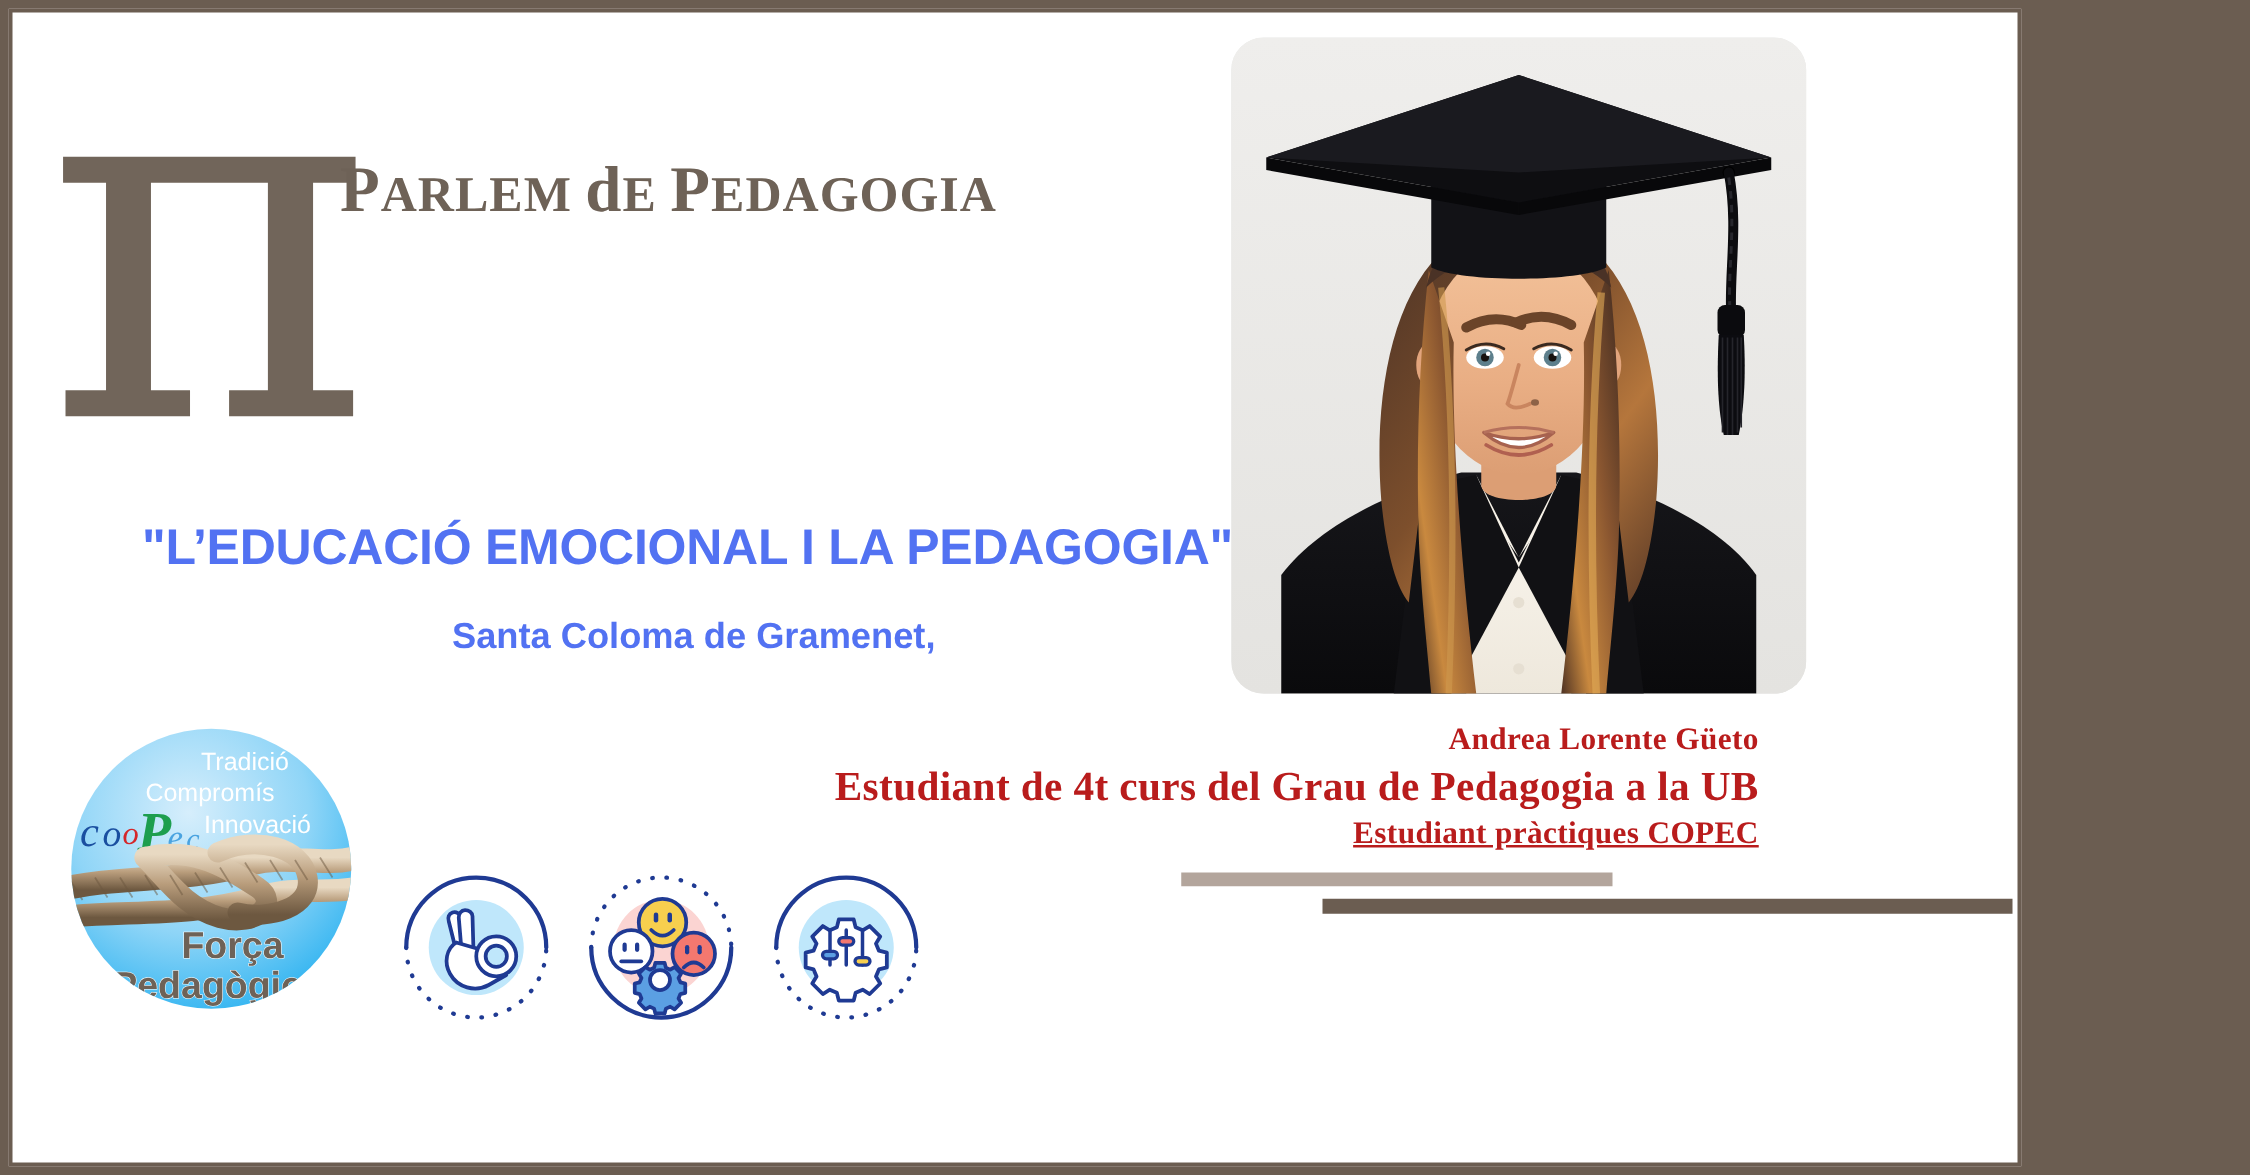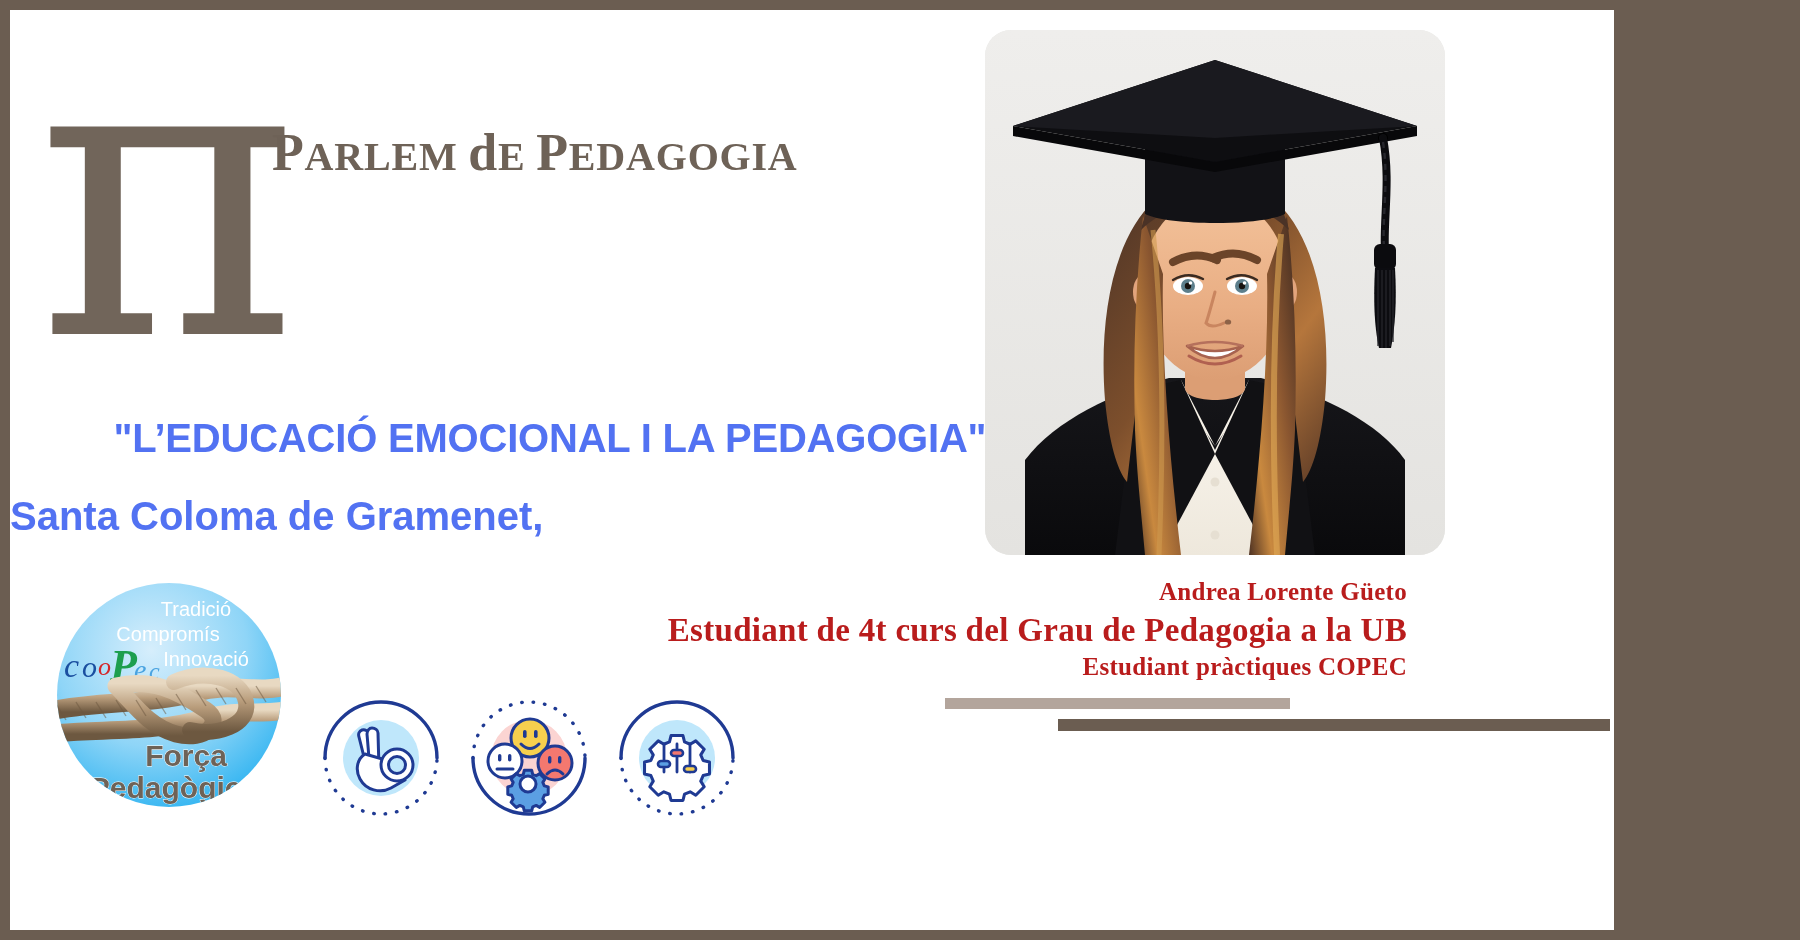--- a/index.html
+++ b/index.html
@@ -60,22 +60,23 @@
     color:#5272f2;
     font-size:40px;
     font-weight:700;
     letter-spacing:-0.2px;
     white-space:nowrap;
   }
   .talk-place{
     position:absolute;
     left:0;top:480px;
     width:1090px;
+    text-align:center;
     color:#5272f2;
-    font-size:40px;
+    font-size:29px;
     font-weight:700;
     line-height:1.33;
   }
   
   .photo-frame{
     position:absolute;
     left:985px;top:30px;
     width:460px;height:525px;
     border-radius:26px;
     overflow:hidden;
@@ -89,21 +90,21 @@
     right:207px;top:566px;
     width:760px;
     text-align:right;
     color:#b91c1c;
     font-family:"Liberation Serif", serif;
     font-weight:700;
   }
   .credit div{line-height:1.30;white-space:nowrap;}
   .credit .c1{font-size:25px;letter-spacing:.3px;}
   .credit .c2{font-size:33px;letter-spacing:.3px;}
-  .credit .c3{font-size:25px;letter-spacing:.3px;}
+  .credit .c3{font-size:25px;letter-spacing:.3px;text-decoration:underline;}
   
   .bar-light{
     position:absolute;
     left:935px;top:688px;
     width:345px;height:11px;
     background:#b3a59c;
   }
   .bar-dark{
     position:absolute;
     left:1048px;top:709px;

